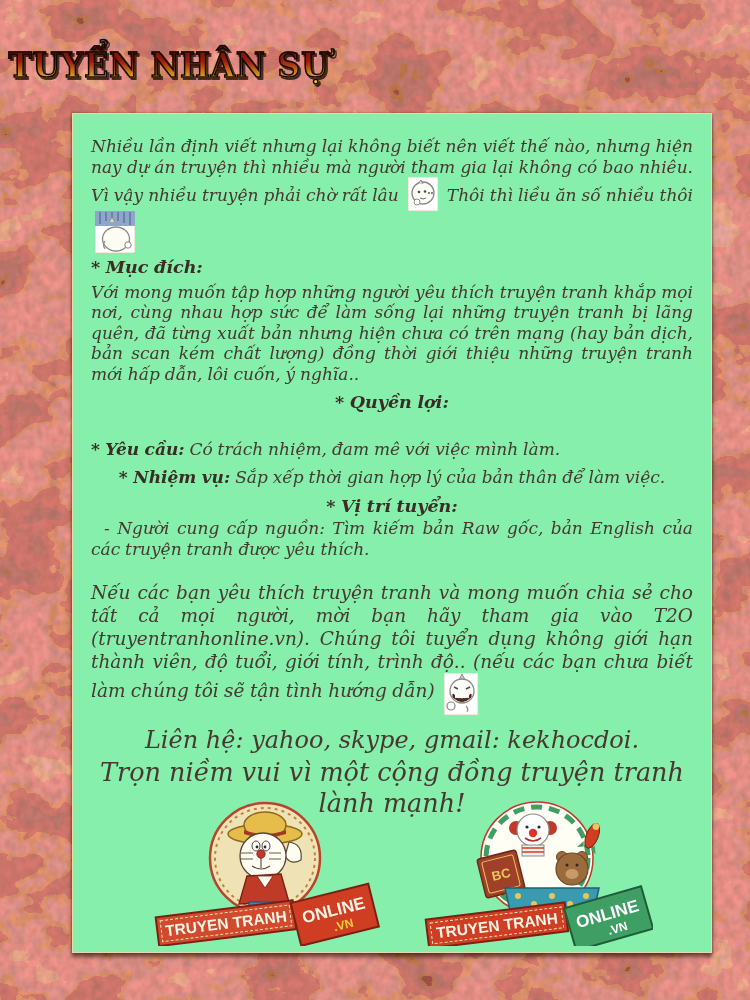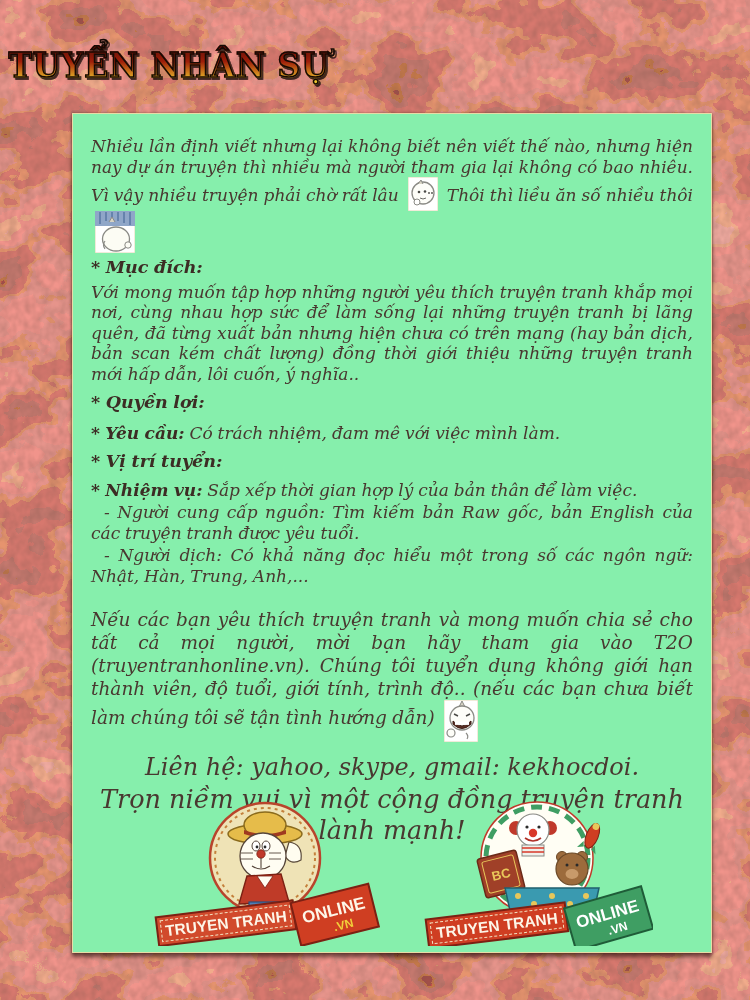--- a/index.html
+++ b/index.html
@@ -30,22 +30,22 @@
     padding:22px 18px 0 18px;
     box-shadow:0 4px 4px rgba(25,8,5,.55), 0 0 2px rgba(60,25,15,.5);
   }
   .t{
     font-family:"DejaVu Serif", serif;font-style:italic;
     color:#493830;font-size:17px;line-height:20.5px;
     text-align:justify;word-spacing:-0.5px;margin:0;
   }
   .hd{font-weight:700;font-size:17.5px;color:#3c2c24;text-align:left;}
   .lead{font-weight:700;color:#3c2c24;}
-  .mt4{margin-top:4px;} .mt8{margin-top:8px;}
-  .mt10{margin-top:10px;}
+  .mt4{margin-top:4px;} .mt8{margin-top:8px;text-align:center;}
+  .mt10{margin-top:26px;}
   .pos-item{text-indent:13px;margin-top:2px;}
   .outro{font-size:18.5px;line-height:23px;margin-top:22px;}
   .center-line{text-align:center;word-spacing:0;}
   .contact{font-size:24px;line-height:30px;margin-top:10px;}
   .slogan{font-size:25.5px;line-height:31px;margin-top:2px;}
   .emote{display:inline-block;vertical-align:-10px;margin:0 4px;}
   .emote svg{display:block;}
   .logo{position:absolute;bottom:2px;z-index:4;}
   .logo-left{left:76px;}
   .logo-right{left:348px;}
@@ -109,28 +109,27 @@
   <p class="t hd mt4">* Mục đích:</p>
   <p class="t mt4">Với mong muốn tập hợp những người yêu thích truyện tranh khắp mọi nơi, cùng nhau hợp sức để làm sống lại những truyện tranh bị lãng quên, đã từng xuất bản nhưng hiện chưa có trên mạng (hay bản dịch, bản scan kém chất lượng) đồng thời giới thiệu những truyện tranh mới hấp dẫn, lôi cuốn, ý nghĩa..</p>
 
   <p class="t hd mt8">* Quyền lợi:</p>
 
   <p class="t mt10">
     <span class="lead">* Yêu cầu:</span>
     <span>Có trách nhiệm, đam mê với việc mình làm.</span>
   </p>
 
-  <p class="t hd mt8">* Vị trí tuyển:</p>
-
   <p class="t mt8">
     <span class="lead">* Nhiệm vụ:</span>
     <span>Sắp xếp thời gian hợp lý của bản thân để làm việc.</span>
   </p>
-  <p class="t pos-item">- Người cung cấp nguồn: Tìm kiếm bản Raw gốc, bản English của các truyện tranh được yêu tuổi.</p>
-  <p class="t pos-item">- Người dịch: Có khả năng đọc hiểu một trong số các ngôn ngữ: Nhật, Hàn, Trung, Anh,...</p>
+
+  <p class="t hd mt8">* Vị trí tuyển:</p>
+  <p class="t pos-item">- Người cung cấp nguồn: Tìm kiếm bản Raw gốc, bản English của các truyện tranh được yêu thích.</p>
 
   <p class="t outro">
     <span>Nếu các bạn yêu thích truyện tranh và mong muốn chia sẻ cho tất cả mọi người, mời bạn hãy tham gia vào T2O (truyentranhonline.vn). Chúng tôi tuyển dụng không giới hạn thành viên, độ tuổi, giới tính, trình độ.. (nếu các bạn chưa biết làm chúng tôi sẽ tận tình hướng dẫn)</span>
     <span class="emote" style="vertical-align:-18px;"><svg width="34" height="42" viewBox="0 0 34 42">
       <rect width="34" height="42" fill="#ffffff" stroke="#e2d8b4"></rect>
       <path d="M15 7 L18 1 L21 7" fill="#d8d4c4" stroke="#8a8a85" stroke-width="1"></path>
       <circle cx="18" cy="18" r="12" fill="#fdfdf8" stroke="#8a8a85" stroke-width="1.3"></circle>
       <path d="M10 14 l4 2 M26 14 l-4 2" stroke="#4a4a46" stroke-width="1.4" fill="none"></path>
       <path d="M9 21 q9 10 18 0 l0 3 q-9 9 -18 0 z" fill="#5a2e24" stroke="#3c1c14" stroke-width="1"></path>
       <rect x="11" y="21.5" width="14" height="3.4" fill="#ffffff"></rect>

